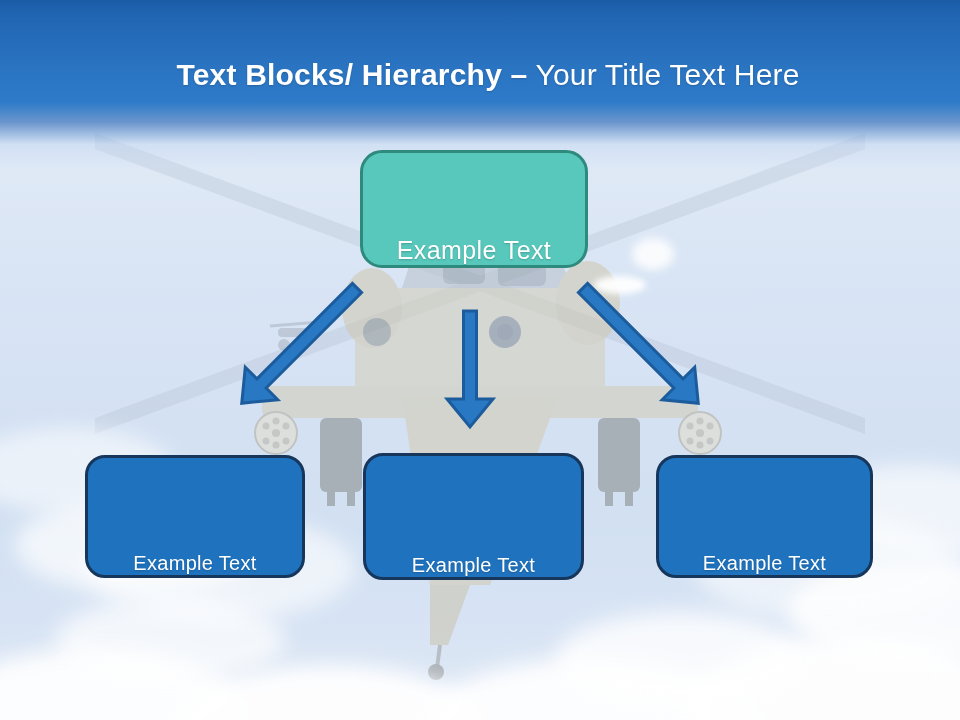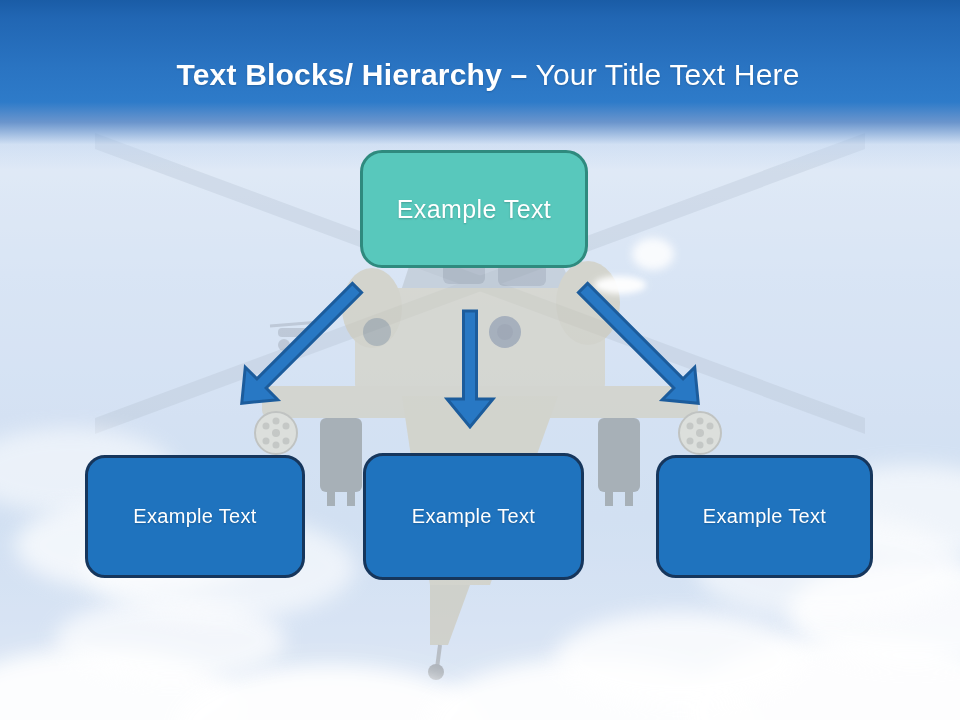--- a/index.html
+++ b/index.html
@@ -45,21 +45,21 @@
     margin:0; text-align:center; line-height:44px;
     font-size:30px; font-weight:normal; color:#FFFFFF;
     text-shadow:0 1px 2px rgba(0,0,0,0.18);
     letter-spacing:0.2px;
   }
   .title .bold{font-weight:bold;}
   
   .arrows{position:absolute; left:0; top:0; z-index:6;}
   
   .node{
-    position:absolute; z-index:7; display:flex; align-items:center; justify-content:center;
+    position:absolute; z-index:7; display:flex; align-items:flex-end; justify-content:center;
     color:#ffffff; text-align:center;
     text-shadow:0 1px 2px rgba(0,0,0,0.2);
     box-sizing:border-box;
   }
   .root-node{
     left:360px; top:150px; width:228px; height:118px;
     background:#58C8BC; border:3px solid #2F8A7E; border-radius:22px;
     font-size:25px; letter-spacing:0.4px;
   }
   .child-node{

